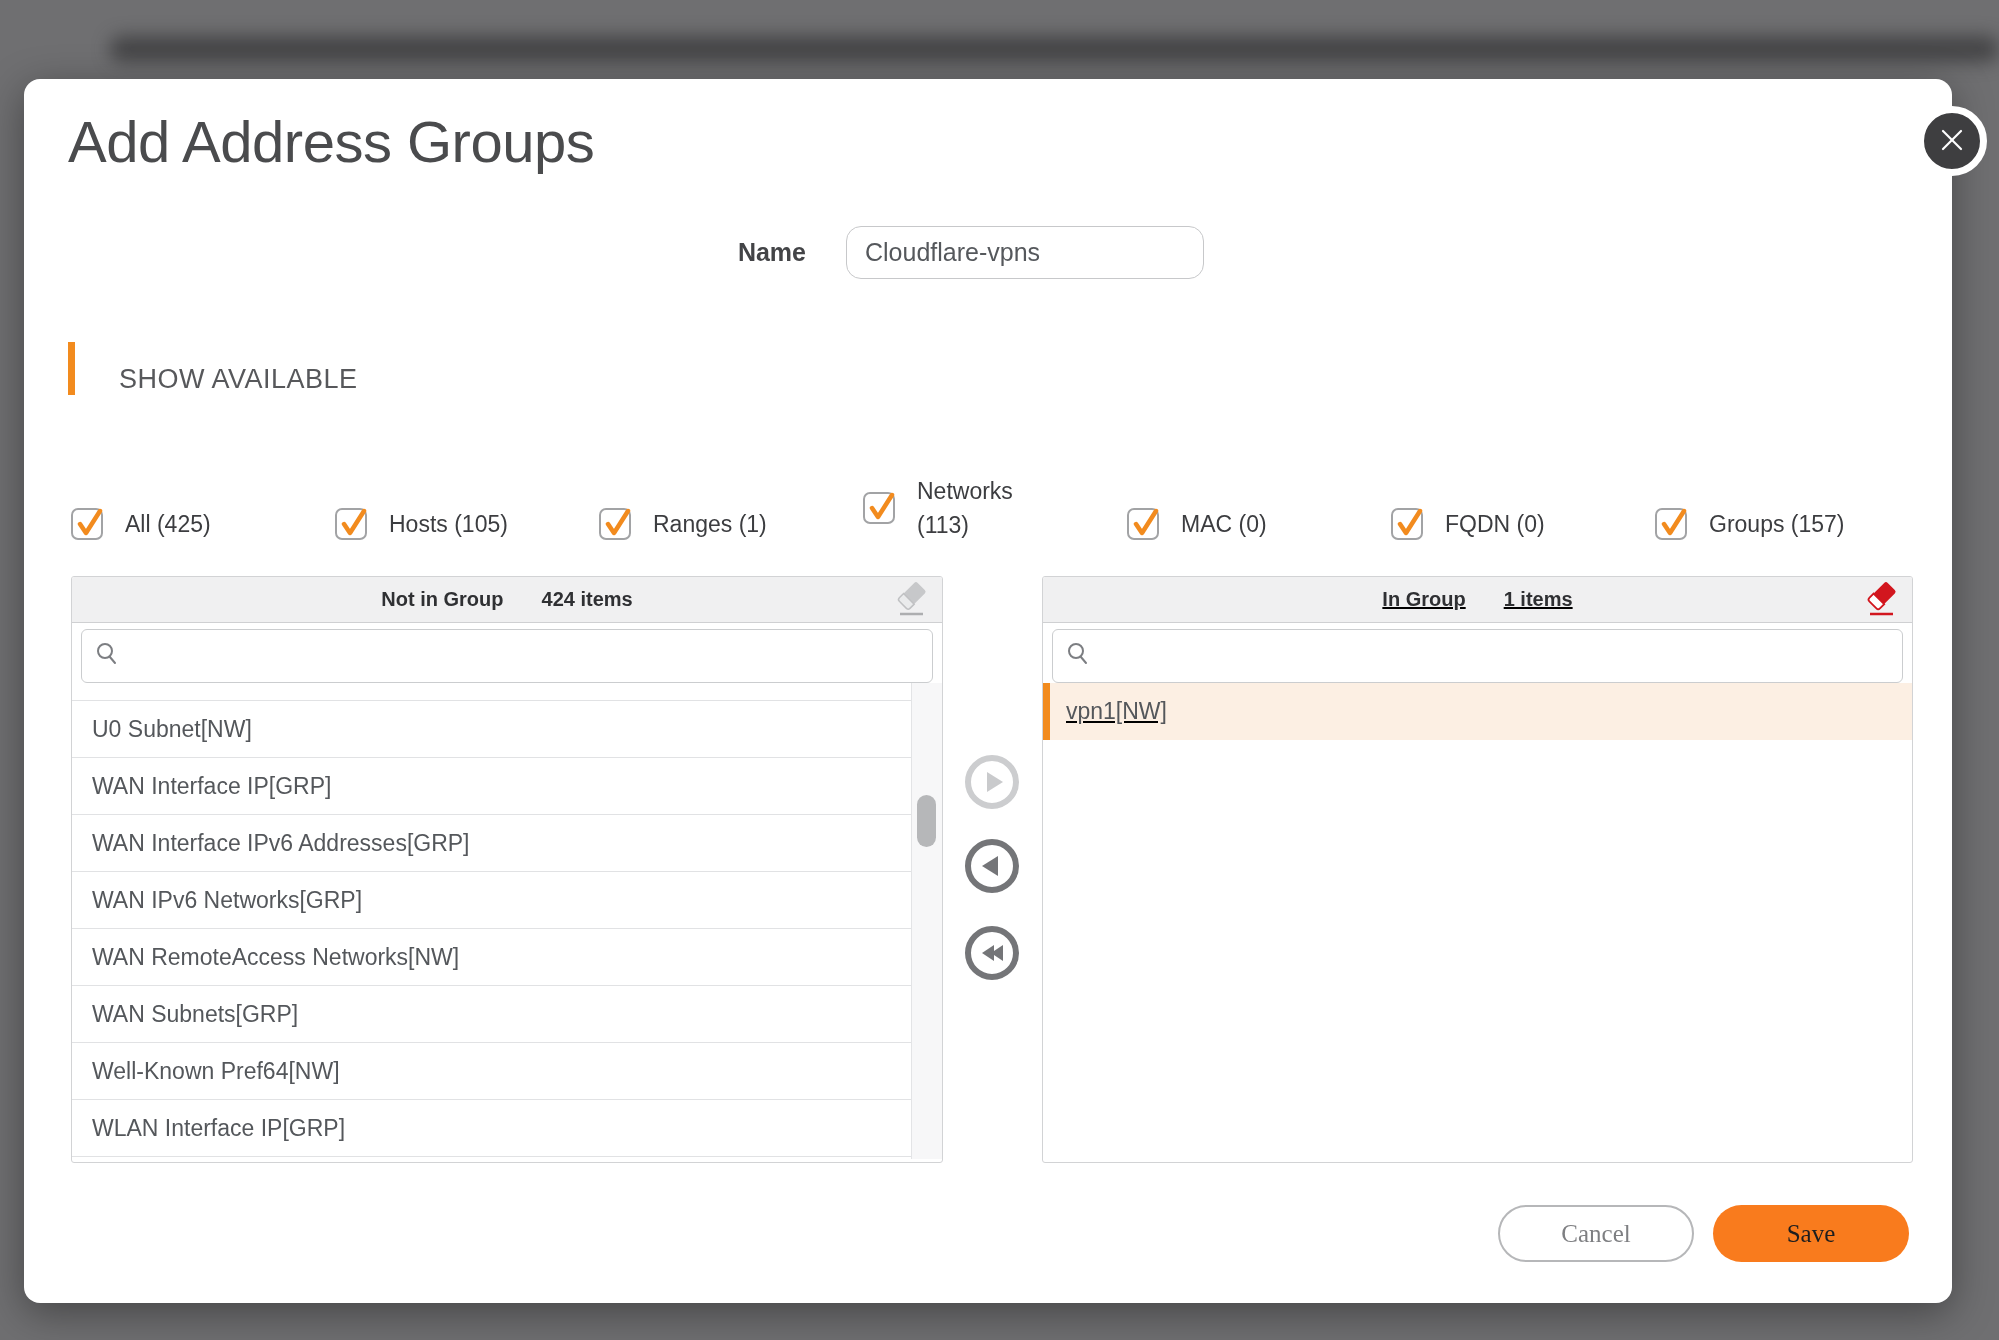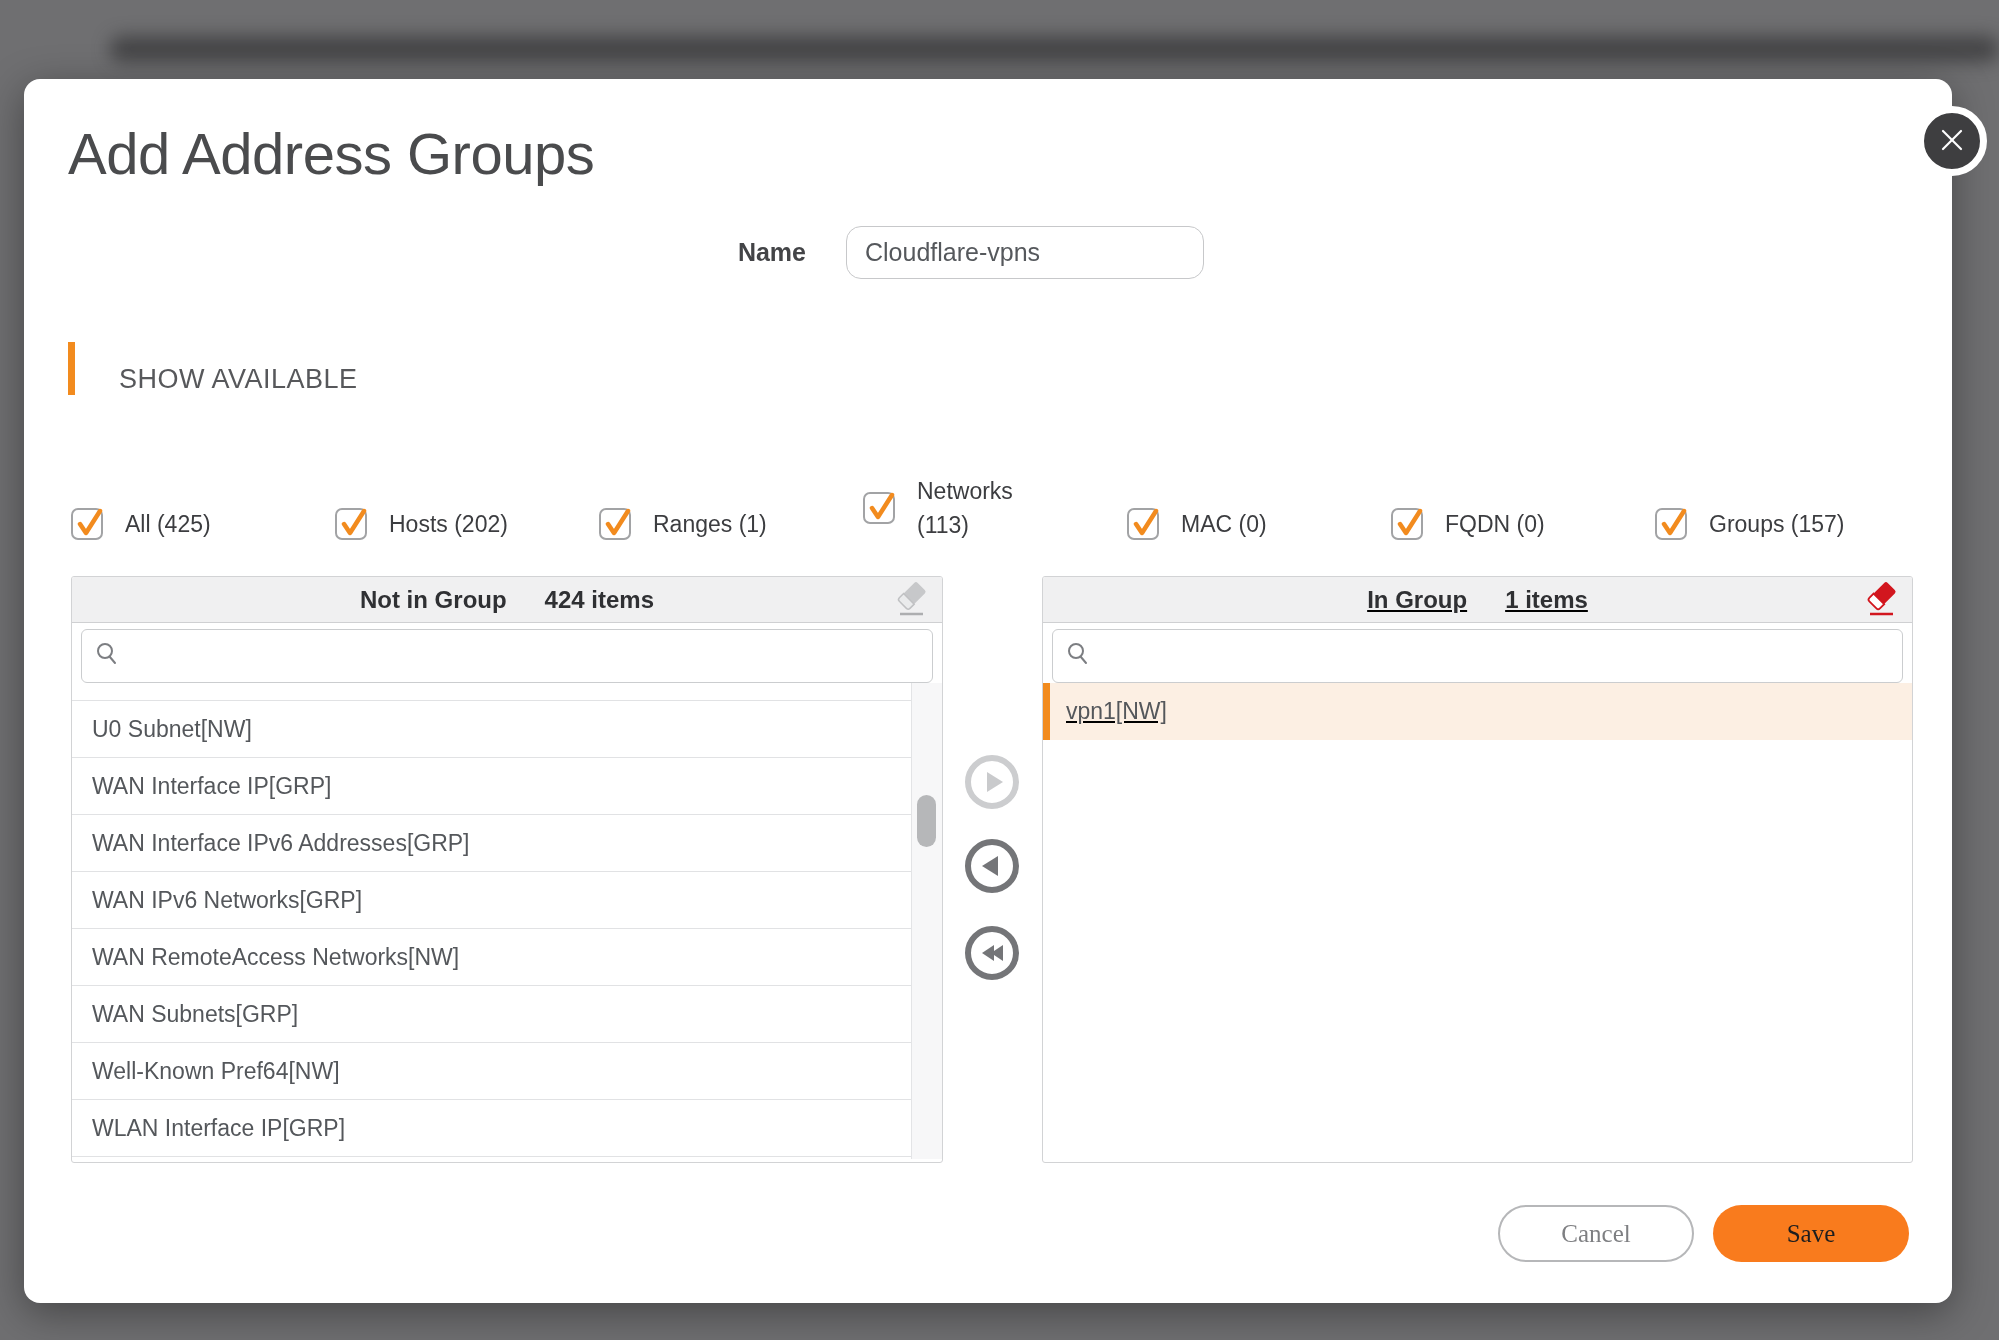--- a/index.html
+++ b/index.html
@@ -17,21 +17,21 @@
     position:absolute;left:24px;top:79px;width:1928px;height:1224px;
     background:#ffffff;border-radius:16px;
     box-shadow:0 10px 40px rgba(0,0,0,0.38);
   }
   .close-btn{
     position:absolute;left:1893px;top:27px;width:70px;height:70px;
     border-radius:50%;border:7px solid #ffffff;background:#3e3e40;
     display:flex;align-items:center;justify-content:center;cursor:pointer;
   }
   .dialog-title{
-    position:absolute;left:44px;top:42px;margin:0;
+    position:absolute;left:44px;top:30px;margin:0;
     font-size:58px;line-height:66px;font-weight:500;color:#4a4b4d;letter-spacing:-0.5px;
   }
   .name-label{
     position:absolute;left:500px;top:147px;width:282px;height:53px;
     line-height:53px;text-align:right;font-size:25px;font-weight:bold;color:#434447;
   }
   .name-input{
     position:absolute;left:822px;top:147px;width:358px;height:53px;
     border:1.5px solid #c7c8ca;border-radius:15px;padding:0 18px;
     font-size:25px;color:#55585c;outline:none;
@@ -60,21 +60,21 @@
     position:absolute;top:497px;width:872px;height:587px;
     border:1.5px solid #d2d3d5;border-radius:3px;background:#fff;
   }
   .panel.left{left:47px;}
   .panel.right{left:1018px;width:871px;text-decoration:underline;}
   .panel-header{
     position:relative;height:46px;background:#f0f0f1;border-bottom:1px solid #cfd0d2;
     display:flex;align-items:center;justify-content:center;gap:38px;
     border-radius:2px 2px 0 0;
   }
-  .panel-title,.panel-count{font-size:24px;font-weight:bold;color:#2f3033;}
+  .panel-title,.panel-count{font-size:20px;font-weight:bold;color:#2f3033;}
   .eraser-btn{
     position:absolute;right:12px;top:4px;width:38px;height:38px;
     background:none;border:none;padding:0;cursor:pointer;
   }
   .search-box{
     margin:6px 9px 0 9px;height:54px;border:1.5px solid #cbcdcf;border-radius:6px;
     display:flex;align-items:center;padding:0 12px;gap:10px;background:#fff;
   }
   .search-box input{
     flex:1;border:none;outline:none;font-size:23px;color:#55585c;
@@ -160,21 +160,21 @@
             </svg>
         </span>
         <span class="filter-label">All (425)</span>
       </div>
       <div class="filter-item">
         <span class="checkbox">
           <svg width="36" height="36" viewBox="0 0 36 36">
               <polyline points="9,19 15,28 29,6" fill="none" stroke-width="4.5" stroke-linecap="round" stroke-linejoin="round"></polyline>
             </svg>
         </span>
-        <span class="filter-label">Hosts (202)</span>
+        <span class="filter-label">Hosts (105)</span>
       </div>
       <div class="filter-item">
         <span class="checkbox">
           <svg width="36" height="36" viewBox="0 0 36 36">
               <polyline points="9,19 15,28 29,6" fill="none" stroke-width="4.5" stroke-linecap="round" stroke-linejoin="round"></polyline>
             </svg>
         </span>
         <span class="filter-label">Ranges (1)</span>
       </div>
       <div class="filter-item two-line">

